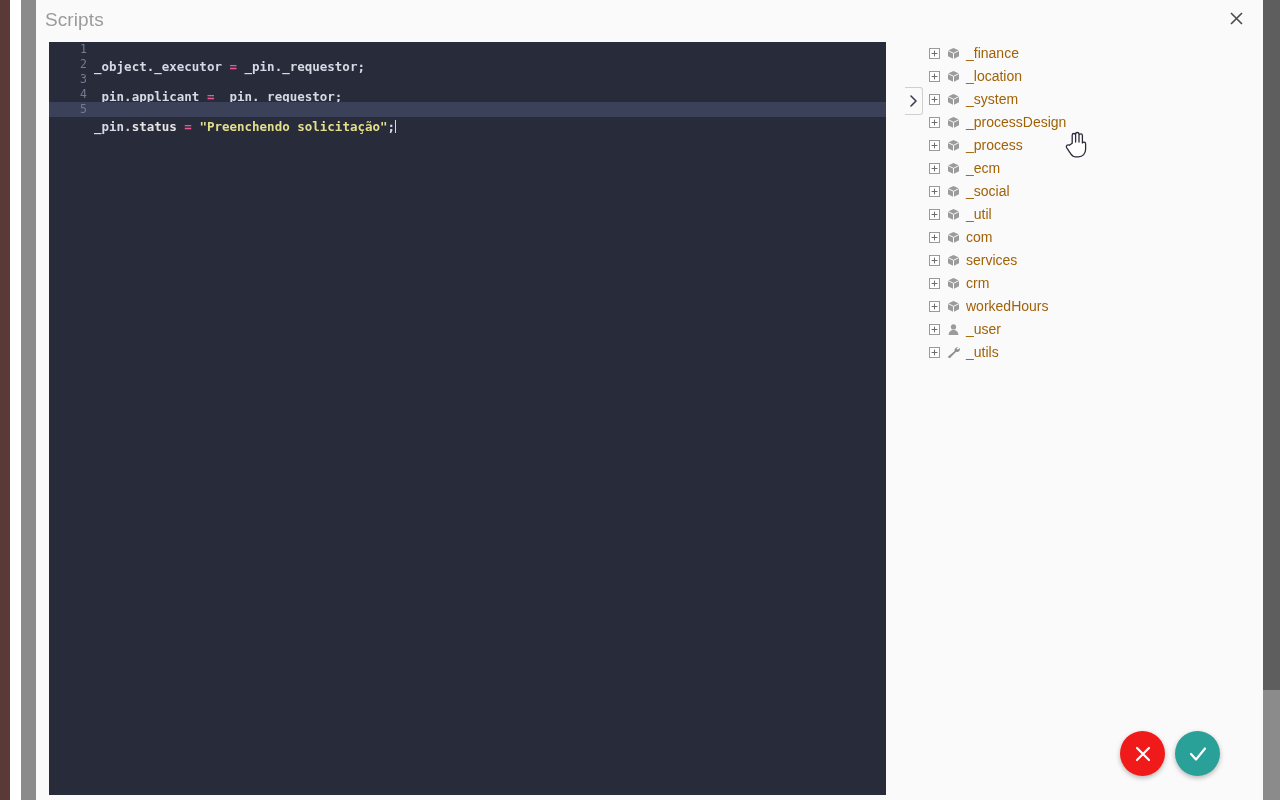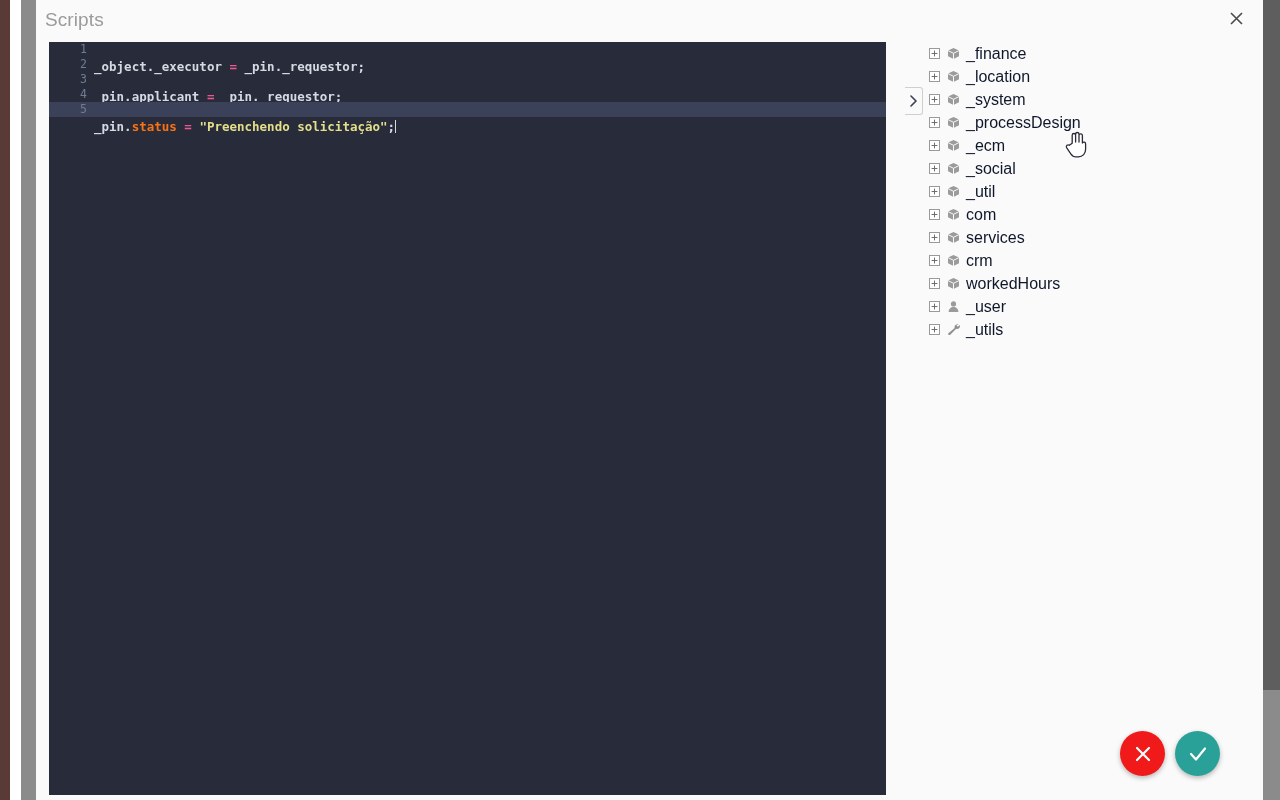--- a/index.html
+++ b/index.html
@@ -104,21 +104,21 @@
     font-size: 11.5px;
     line-height: 15px;
   }
   .code-text {
     position: absolute;
     left: 45px; top: 17px;
     line-height: 15px;
     color: #d5d9e4;
     font-weight: bold;
   }
-  .tok-prop   { color: #f97316; }
+  .tok-prop   { color: #e5e5e5; }
   .tok-op     { color: #f0568f; }
   .tok-string { color: #e3df8a; }
   .caret {
     display: inline-block;
     width: 1px;
     height: 13px;
     background: #d5d9e4;
     vertical-align: -2px;
     margin-left: 0px;
   }
@@ -168,22 +168,22 @@
   .node-icon {
     width: 13px; height: 13px;
     flex: 0 0 13px;
     margin-right: 6px;
     display: flex;
     align-items: center;
     justify-content: center;
   }
   .node-icon svg { display: block; }
   .node-label {
-    font-size: 16px;
-    color: #0f172a;
+    font-size: 14px;
+    color: #a16207;
     line-height: 13px;
   }
 
   
   .fab {
     position: absolute;
     width: 45px; height: 45px;
     border-radius: 50%;
     display: flex;
     align-items: center;
@@ -327,20 +327,36 @@
                 <path d="M5.5 2.6 V8.4 M2.6 5.5 H8.4" stroke="#6e6e6e" stroke-width="1"></path>
               </svg>
             </span>
             <span class="node-icon">
               <svg width="13" height="13" viewBox="0 0 13 13">
                 <path d="M6.5 1 L12 3.6 L12 9.2 L6.5 12 L1 9.2 L1 3.6 Z" fill="#9b9b9b"></path>
                 <path d="M1 3.6 L6.5 6.3 L12 3.6" stroke="#fafafa" stroke-width="1" fill="none"></path>
                 <path d="M6.5 6.3 L6.5 12" stroke="#fafafa" stroke-width="1"></path>
               </svg>
             </span>
+            <span class="node-label">_process</span>
+          </div>
+          <div class="tree-item">
+            <span class="expander">
+              <svg width="11" height="11" viewBox="0 0 11 11">
+                <rect x="0.5" y="0.5" width="10" height="10" fill="#ffffff" stroke="#9a9a9a" stroke-width="1"></rect>
+                <path d="M5.5 2.6 V8.4 M2.6 5.5 H8.4" stroke="#6e6e6e" stroke-width="1"></path>
+              </svg>
+            </span>
+            <span class="node-icon">
+              <svg width="13" height="13" viewBox="0 0 13 13">
+                <path d="M6.5 1 L12 3.6 L12 9.2 L6.5 12 L1 9.2 L1 3.6 Z" fill="#9b9b9b"></path>
+                <path d="M1 3.6 L6.5 6.3 L12 3.6" stroke="#fafafa" stroke-width="1" fill="none"></path>
+                <path d="M6.5 6.3 L6.5 12" stroke="#fafafa" stroke-width="1"></path>
+              </svg>
+            </span>
             <span class="node-label">_ecm</span>
           </div>
           <div class="tree-item">
             <span class="expander">
               <svg width="11" height="11" viewBox="0 0 11 11">
                 <rect x="0.5" y="0.5" width="10" height="10" fill="#ffffff" stroke="#9a9a9a" stroke-width="1"></rect>
                 <path d="M5.5 2.6 V8.4 M2.6 5.5 H8.4" stroke="#6e6e6e" stroke-width="1"></path>
               </svg>
             </span>
             <span class="node-icon">

